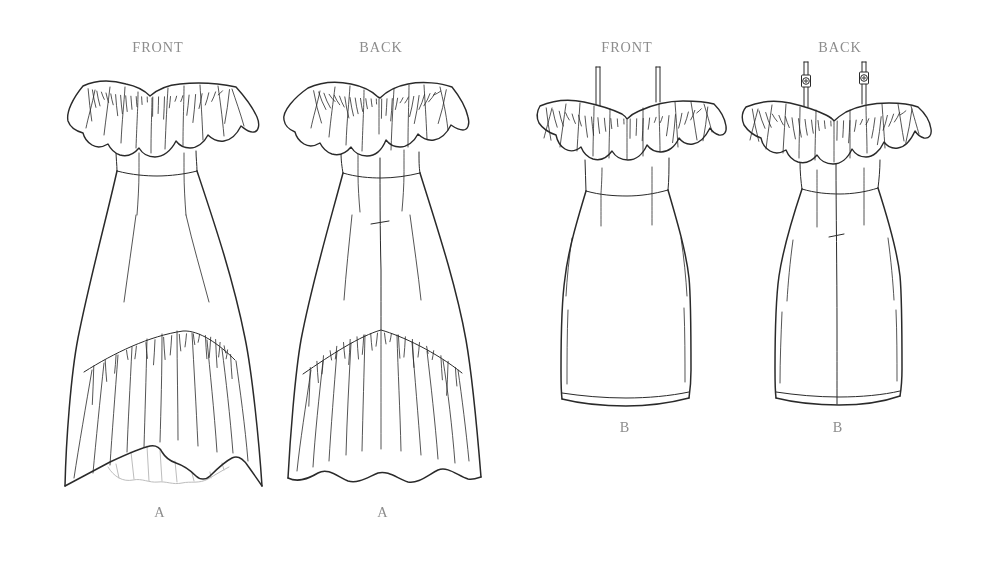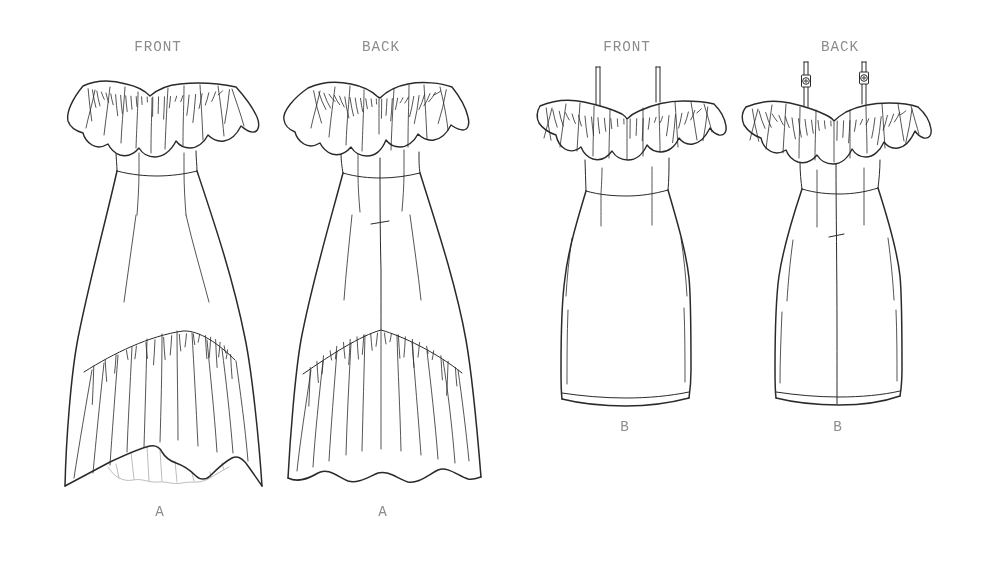--- a/index.html
+++ b/index.html
@@ -1,17 +1,17 @@
 <!DOCTYPE html>
 <html style="--line: #2a2a2a; --label: #8d8d8d; --underlay: #bdbdbd; --bg: #ffffff;"><head>
 <meta charset="utf-8">
 <style>
   html,body{margin:0;padding:0;background:#fff;}
   .canvas{position:relative;width:1000px;height:570px;background:var(--bg,#fff);
-          font-family:Liberation Mono, monospace;overflow:hidden;}
+          font-family:Liberation Serif, serif;overflow:hidden;}
   .lbl{position:absolute;transform:translateX(-50%) scaleX(.95);
        color:var(--label,#8d8d8d);font-size:15px;letter-spacing:1px;white-space:nowrap;}
   svg{position:absolute;overflow:visible;}
   
   .o{fill:#fff;stroke:var(--line,#2a2a2a);stroke-width:1.4;stroke-linejoin:round;stroke-linecap:round;}
   .s{fill:none;stroke:var(--line,#2a2a2a);stroke-width:1.5;stroke-linejoin:round;stroke-linecap:round;}
   .l{fill:none;stroke:var(--line,#2a2a2a);stroke-width:1;stroke-linecap:round;}
   .t{fill:none;stroke:var(--line,#2a2a2a);stroke-width:.8;stroke-linecap:round;}
   .g{fill:none;stroke:var(--underlay,#bdbdbd);stroke-width:1;stroke-linecap:round;}
   .hw{fill:#fff;stroke:var(--line,#2a2a2a);stroke-width:1;}

